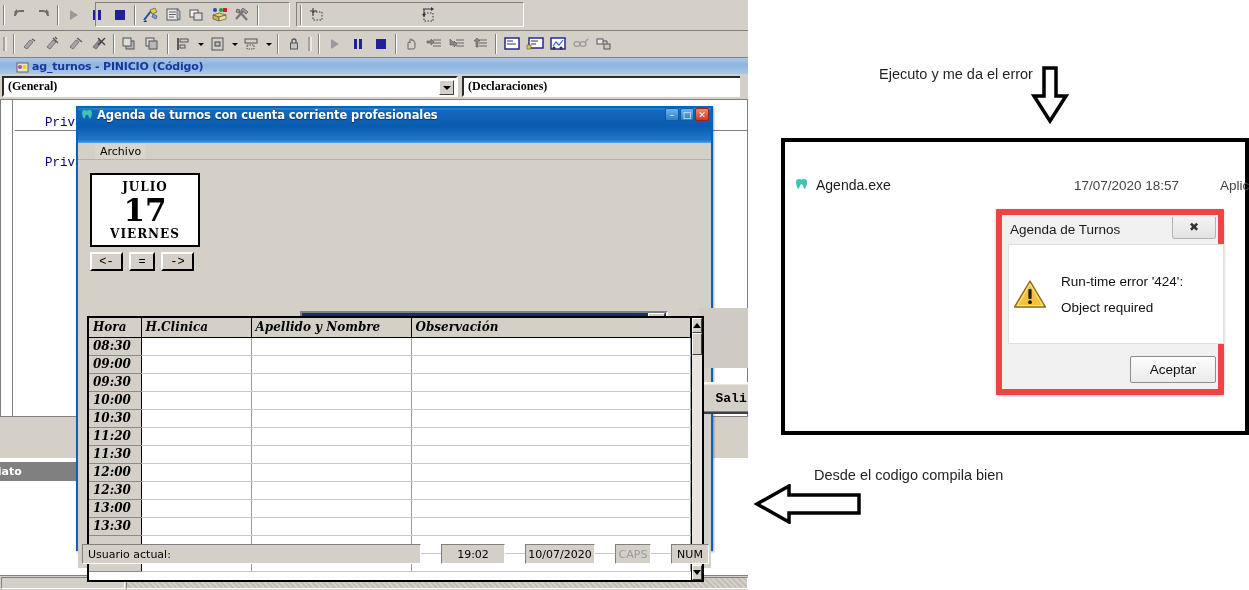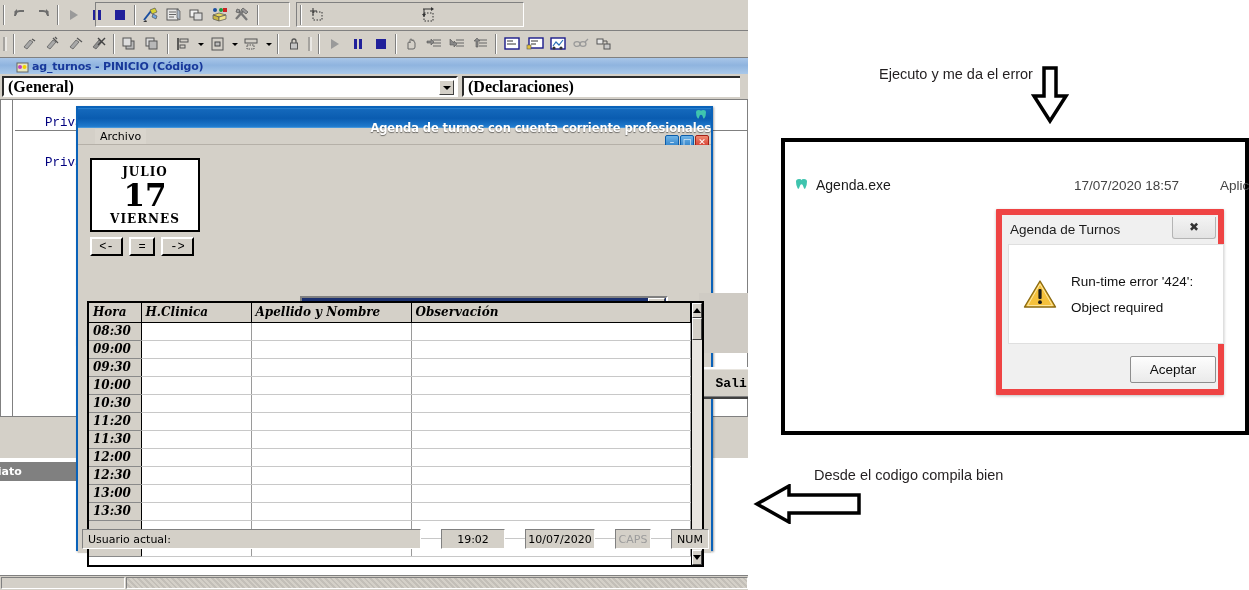--- a/index.html
+++ b/index.html
@@ -71,21 +71,21 @@
     padding:2px 0 2px 2px; gap:4px; background:#d4d0c8;
   }
   .vb-combo {
     height:21px; background:#fff;
     border:2px inset #d4d0c8;
     border-top-color:#808080; border-left-color:#808080;
     border-right-color:#fff; border-bottom-color:#fff;
     display:flex; align-items:center; position:relative;
   }
   .vb-combo .val {
-    font-size:16px; color:#000; padding-left:4px;
+    font-size:12px; color:#000; padding-left:4px;
     font-family:"Liberation Serif", serif; font-weight:bold;
     white-space:nowrap;
   }
   .vb-combo .arrow {
     position:absolute; right:2px; top:2px; width:15px; height:15px;
     background:#d4d0c8;
     border:1px solid; border-color:#fff #404040 #404040 #fff;
     display:flex; align-items:center; justify-content:center;
   }
   .vb-combo .arrow:after {
@@ -141,23 +141,23 @@
   }
 
   
   #agenda-win {
     position:absolute; left:76px; top:106px; width:637px; height:445px;
     background:#d4d0c8;
     border:2px solid #0a62b9;
     box-shadow:1px 1px 2px rgba(0,0,0,.35);
   }
   #agenda-titlebar {
-    height:20px; width:100%;
+    height:35px; width:100%;
     background: linear-gradient(to bottom,#2e87d6 0%, #1468bb 8%, #0a5cb0 52%, #1f79cc 92%, #55a3e2 100%);
-    display:flex; align-items:flex-end; padding-left:3px;flex-direction:column;
+    display:flex; align-items:flex-start; padding-left:3px;
   }
   #agenda-titlebar .tooth { width:12px; height:13px; flex:0 0 auto; margin-right:4px; }
   #agenda-titlebar .at-text {
     flex:1 1 auto; color:#fff; font-size:11.5px; font-weight:bold;
     font-family:"DejaVu Sans",sans-serif; white-space:nowrap; letter-spacing:-0.1px;
     text-shadow:0 1px 1px rgba(0,0,0,.5);
   }
   .win-btns { display:flex; gap:1px; padding-right:2px; }
   .win-btn {
     width:14px;height:13px; border-radius:2px;
@@ -349,21 +349,21 @@
     width:44px; height:22px; margin-top:-4px;
     border:1px solid #b4b4b4; border-top:none;
     border-radius:0 0 3px 3px;
     background:linear-gradient(to bottom,#f3f3f3,#e3e3e3);
     display:flex;align-items:center;justify-content:center;
     font-size:12px; color:#333; font-family:"DejaVu Sans",sans-serif;
   }
   #err-content {
     position:absolute; left:6px; top:29px; width:216px; height:100px;
     background:#fff; border:1px solid #dfdfdf;
-    display:flex; align-items:center; padding-left:14px;
+    display:flex; align-items:center; padding-left:4px;
   }
   #warn-icon { width:34px; height:30px; flex:0 0 auto; margin-right:14px; }
   #err-msgs { display:flex; flex-direction:column; gap:11px; }
   #err-msgs div { font-size:13.5px; color:#111; font-family:"Liberation Sans",sans-serif; white-space:nowrap; }
   #err-footer {
     position:absolute; left:6px; top:129px; width:216px; height:50px;
     display:flex; align-items:center; justify-content:flex-end; padding-right:8px;
   }
   #btn-aceptar {
     width:86px; height:27px;

